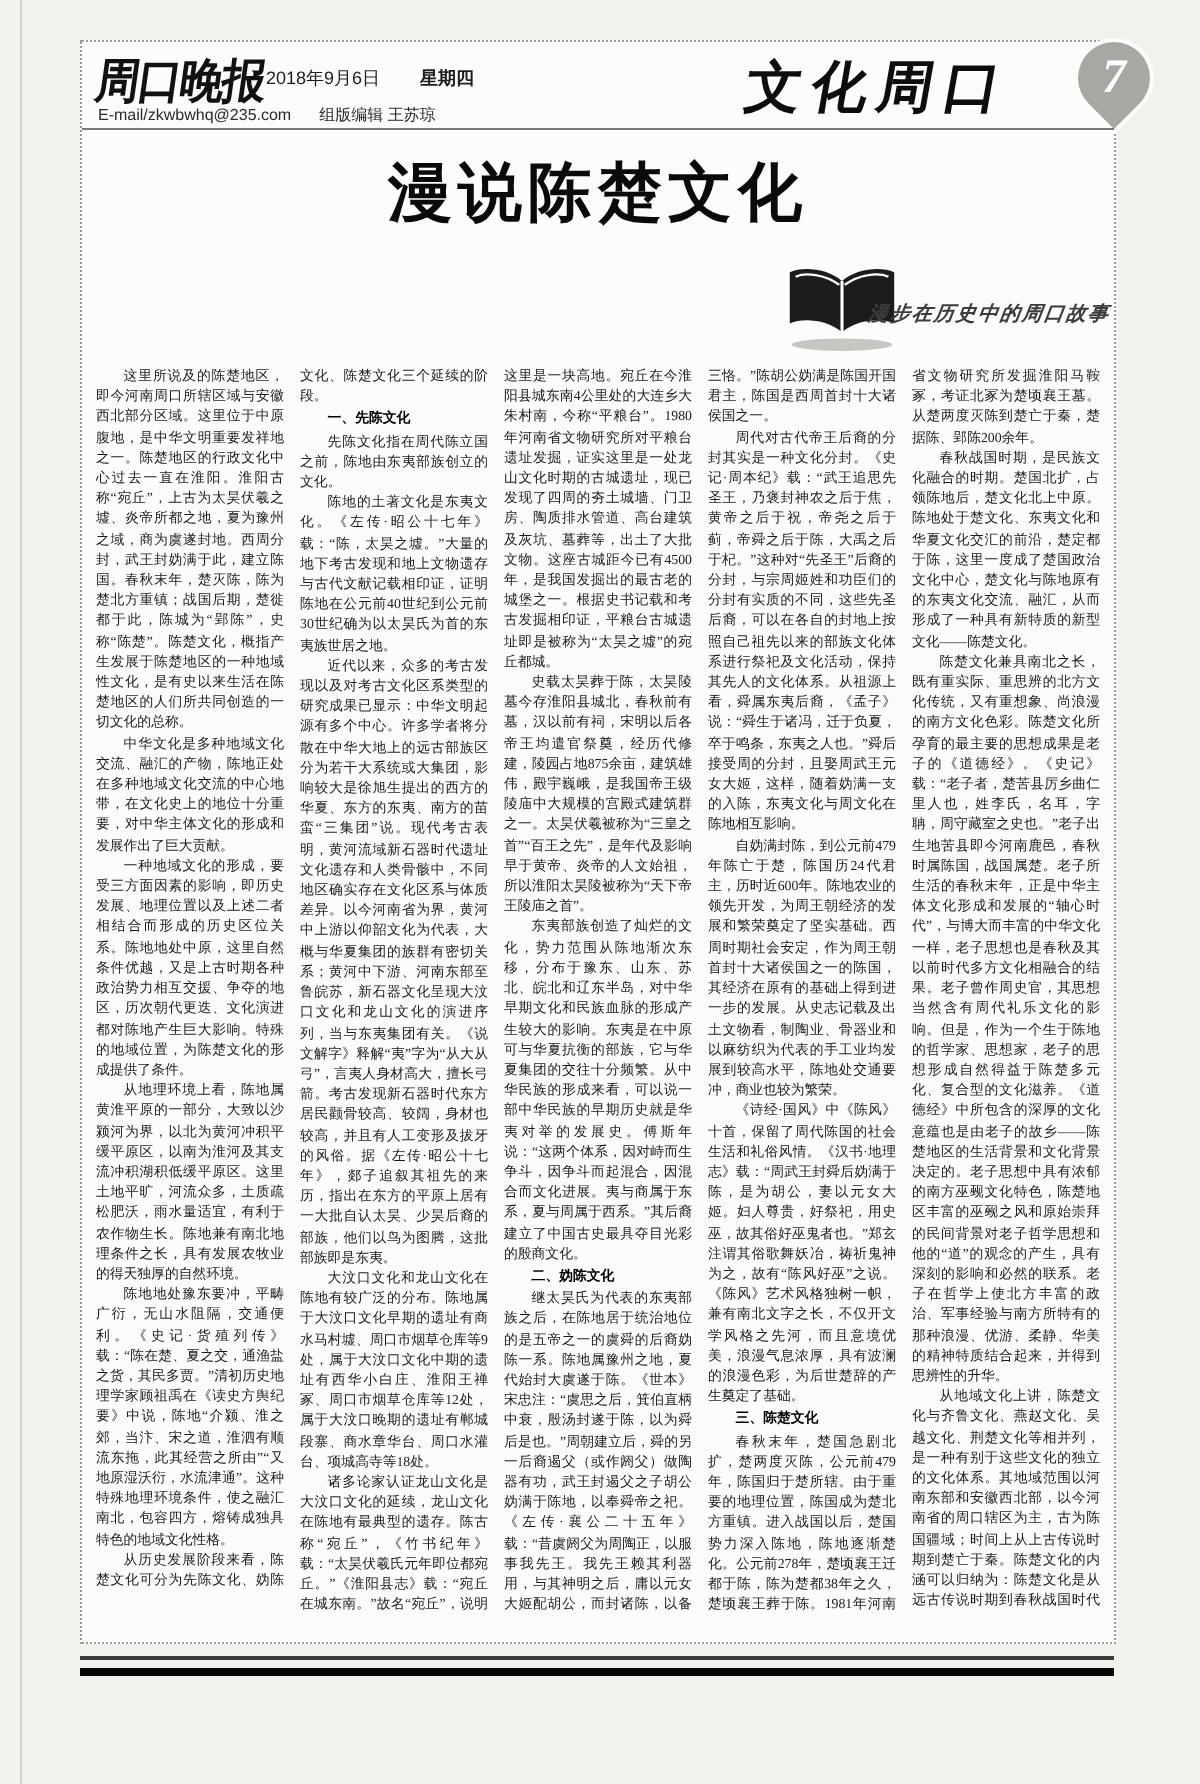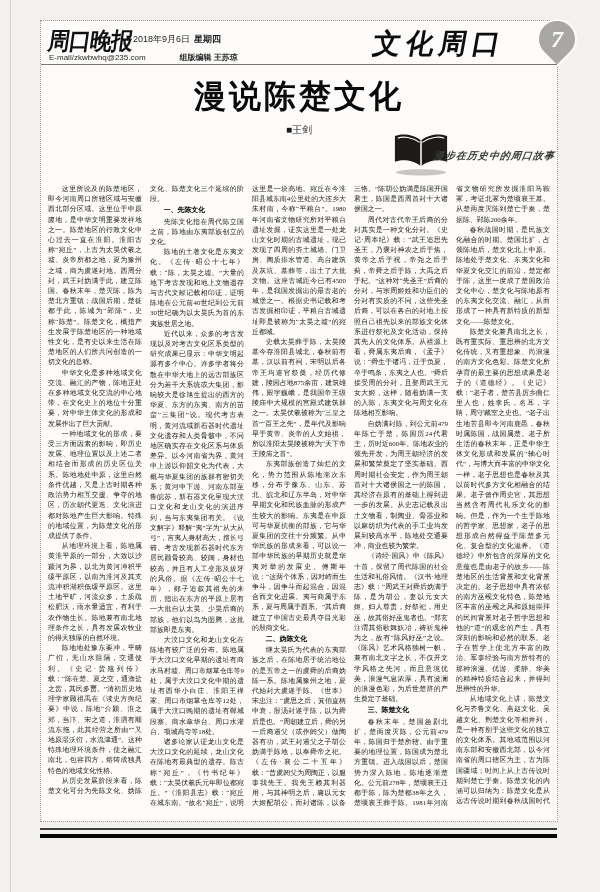--- a/index.html
+++ b/index.html
@@ -16,24 +16,24 @@
   }
   
   .mast{position:absolute;left:0;top:0;width:100%;height:43px;}
   .logo{
     position:absolute;left:7px;top:5px;
     font-family:"DejaVu Serif", serif;font-weight:900;font-size:22px;color:#111;
     letter-spacing:-1px;transform:skewX(-8deg) scaleY(1.08);white-space:nowrap;
   }
   .date-line{position:absolute;left:92px;top:12px;font-size:9px;color:#1d1d1d;
     font-family:"Liberation Sans", sans-serif;white-space:nowrap;}
-  .date-line .wd{margin-left:4px;font-weight:bold;}
+  .date-line .wd{margin-left:20px;font-weight:bold;}
   .sub-line{position:absolute;left:8px;top:31px;font-size:8px;color:#2a2a2a;
     font-family:"Liberation Sans", sans-serif;white-space:nowrap;}
-  .sub-line .editor{margin-left:34px;font-weight:bold;}
+  .sub-line .editor{margin-left:14px;}
   .section-title{
     position:absolute;right:52px;top:4px;
     font-family:"DejaVu Serif", serif;font-weight:900;font-size:28px;color:#0d0d0d;
     letter-spacing:5px;transform:skewX(-10deg);white-space:nowrap;
   }
   .badge{
     position:absolute;right:-18px;top:0px;width:36px;height:36px;
     background:#a9a7a4;border-radius:50% 50% 50% 0;
     transform:rotate(-45deg);box-shadow:0 0 0 2px #fdfcfa;
   }
@@ -87,21 +87,20 @@
     </div>
     <div class="section-title">文化周口</div>
     <div class="badge">
       <span>7</span>
     </div>
   </div>
   <div class="mast-rule"></div>
 
   <div class="title-wrap">
     <div class="main-title">漫说陈楚文化</div>
-    <div class="byline"><span>■</span><span>王剑</span></div>
   </div>
 
   <div class="deco">
     <span>
       <svg width="58" height="46" viewBox="0 0 60 46">
         <ellipse cx="30" cy="42" rx="26" ry="3.2" fill="#c8c6c2"></ellipse>
         <path d="M30 9 C22 2.5,10 1.5,3 4.5 L3 31 C10 28,22 29,30 35.5 Z" fill="#1d1c1a"></path>
         <path d="M30 9 C38 2.5,50 1.5,57 4.5 L57 31 C50 28,38 29,30 35.5 Z" fill="#1d1c1a"></path>
         <path d="M28.6 11 C21 5.5,11 4.5,6 6.8" stroke="#fdfcfa" stroke-width="1.2" fill="none"></path>
         <path d="M31.4 11 C39 5.5,49 4.5,54 6.8" stroke="#fdfcfa" stroke-width="1.2" fill="none"></path>

